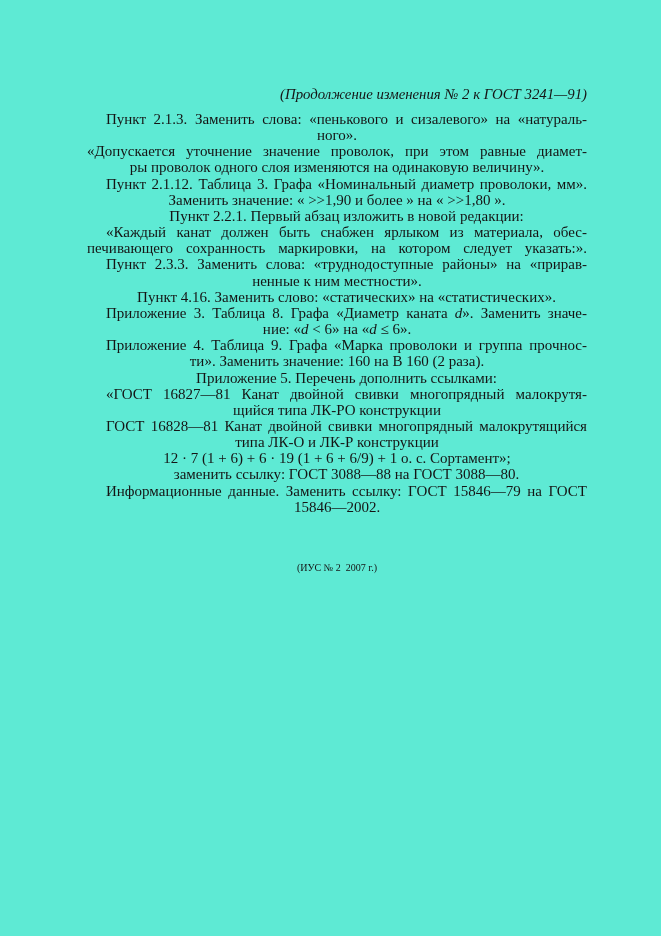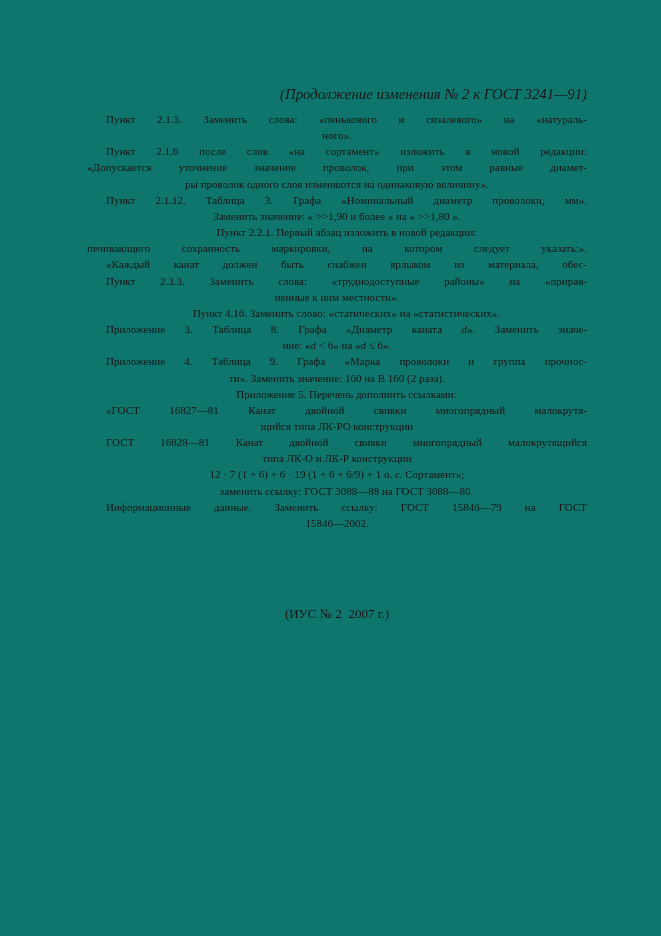--- a/index.html
+++ b/index.html
@@ -11,40 +11,40 @@
     width: 661px;
     height: 936px;
     position: relative;
     font-family: "Liberation Serif", "DejaVu Serif", serif;
     color: #151515;
     overflow: hidden;
   }
   .page {
     position: absolute;
     inset: 0;
-    background: #0f766e;
+    background: #5eead4;
     text-decoration: underline;
   }
   .doc-header {
     position: absolute;
     left: 87px;
     top: 86px;
     width: 500px;
     text-align: right;
     font-style: italic;
     font-size: 14.8px;
     line-height: 16px;
     white-space: pre;
   }
   .doc-body {
     position: absolute;
     left: 87px;
     top: 111px;
     width: 500px;
-    font-size: 11px;
+    font-size: 15px;
   }
   .line {
     line-height: 16.15px;
     text-align: center;
     hyphens: none;
   }
   .line.j {
     text-align: justify;
     text-align-last: justify;
   }
@@ -53,43 +53,41 @@
   }
   .it {
     font-style: italic;
   }
   .doc-footer {
     position: absolute;
     left: 87px;
     top: 559px;
     width: 500px;
     text-align: center;
-    font-size: 13px;
+    font-size: 10px;
     line-height: 17px;
     white-space: pre;
-    margin-top: 46px;
   }
 </style>
 </head>
 <body>
 
 <div class="page">
   <div class="doc-header">(Продолжение изменения № 2 к ГОСТ 3241—91)</div>
 
   <div class="doc-body">
       <div class="line j ind">Пункт 2.1.3. Заменить слова: «пенькового и сизалевого» на «натураль-</div>
       <div class="line">ного».</div>
-      <div class="line j ind">Пункт 2.1.6 после слов «на сортамент» изложить в новой редакции:</div>
       <div class="line j">«Допускается уточнение значение проволок, при этом равные диамет-</div>
       <div class="line">ры проволок одного слоя изменяются на одинаковую величину».</div>
       <div class="line j ind">Пункт 2.1.12. Таблица 3. Графа «Номинальный диаметр проволоки, мм».</div>
       <div class="line">Заменить значение: « &gt;&gt;1,90 и более » на « &gt;&gt;1,80 ».</div>
       <div class="line ind">Пункт 2.2.1. Первый абзац изложить в новой редакции:</div>
+      <div class="line j ind">«Каждый канат должен быть снабжен ярлыком из материала, обес-</div>
       <div class="line j">печивающего сохранность маркировки, на котором следует указать:».</div>
-      <div class="line j ind">«Каждый канат должен быть снабжен ярлыком из материала, обес-</div>
       <div class="line j ind">Пункт 2.3.3. Заменить слова: «труднодоступные районы» на «прирав-</div>
       <div class="line">ненные к ним местности».</div>
       <div class="line ind">Пункт 4.16. Заменить слово: «статических» на «статистических».</div>
       <div class="line j ind"><span>Приложение 3. Таблица 8. Графа «Диаметр каната </span><span class="it">d</span><span>». Заменить значе-</span></div>
       <div class="line"><span>ние: «</span><span class="it">d</span><span> &lt; 6» на «</span><span class="it">d</span><span> ≤ 6».</span></div>
       <div class="line j ind">Приложение 4. Таблица 9. Графа «Марка проволоки и группа прочнос-</div>
       <div class="line">ти». Заменить значение: 160 на В 160 (2 раза).</div>
       <div class="line ind">Приложение 5. Перечень дополнить ссылками:</div>
       <div class="line j ind">«ГОСТ 16827—81 Канат двойной свивки многопрядный малокрутя-</div>
       <div class="line">щийся типа ЛК-РО конструкции</div>

